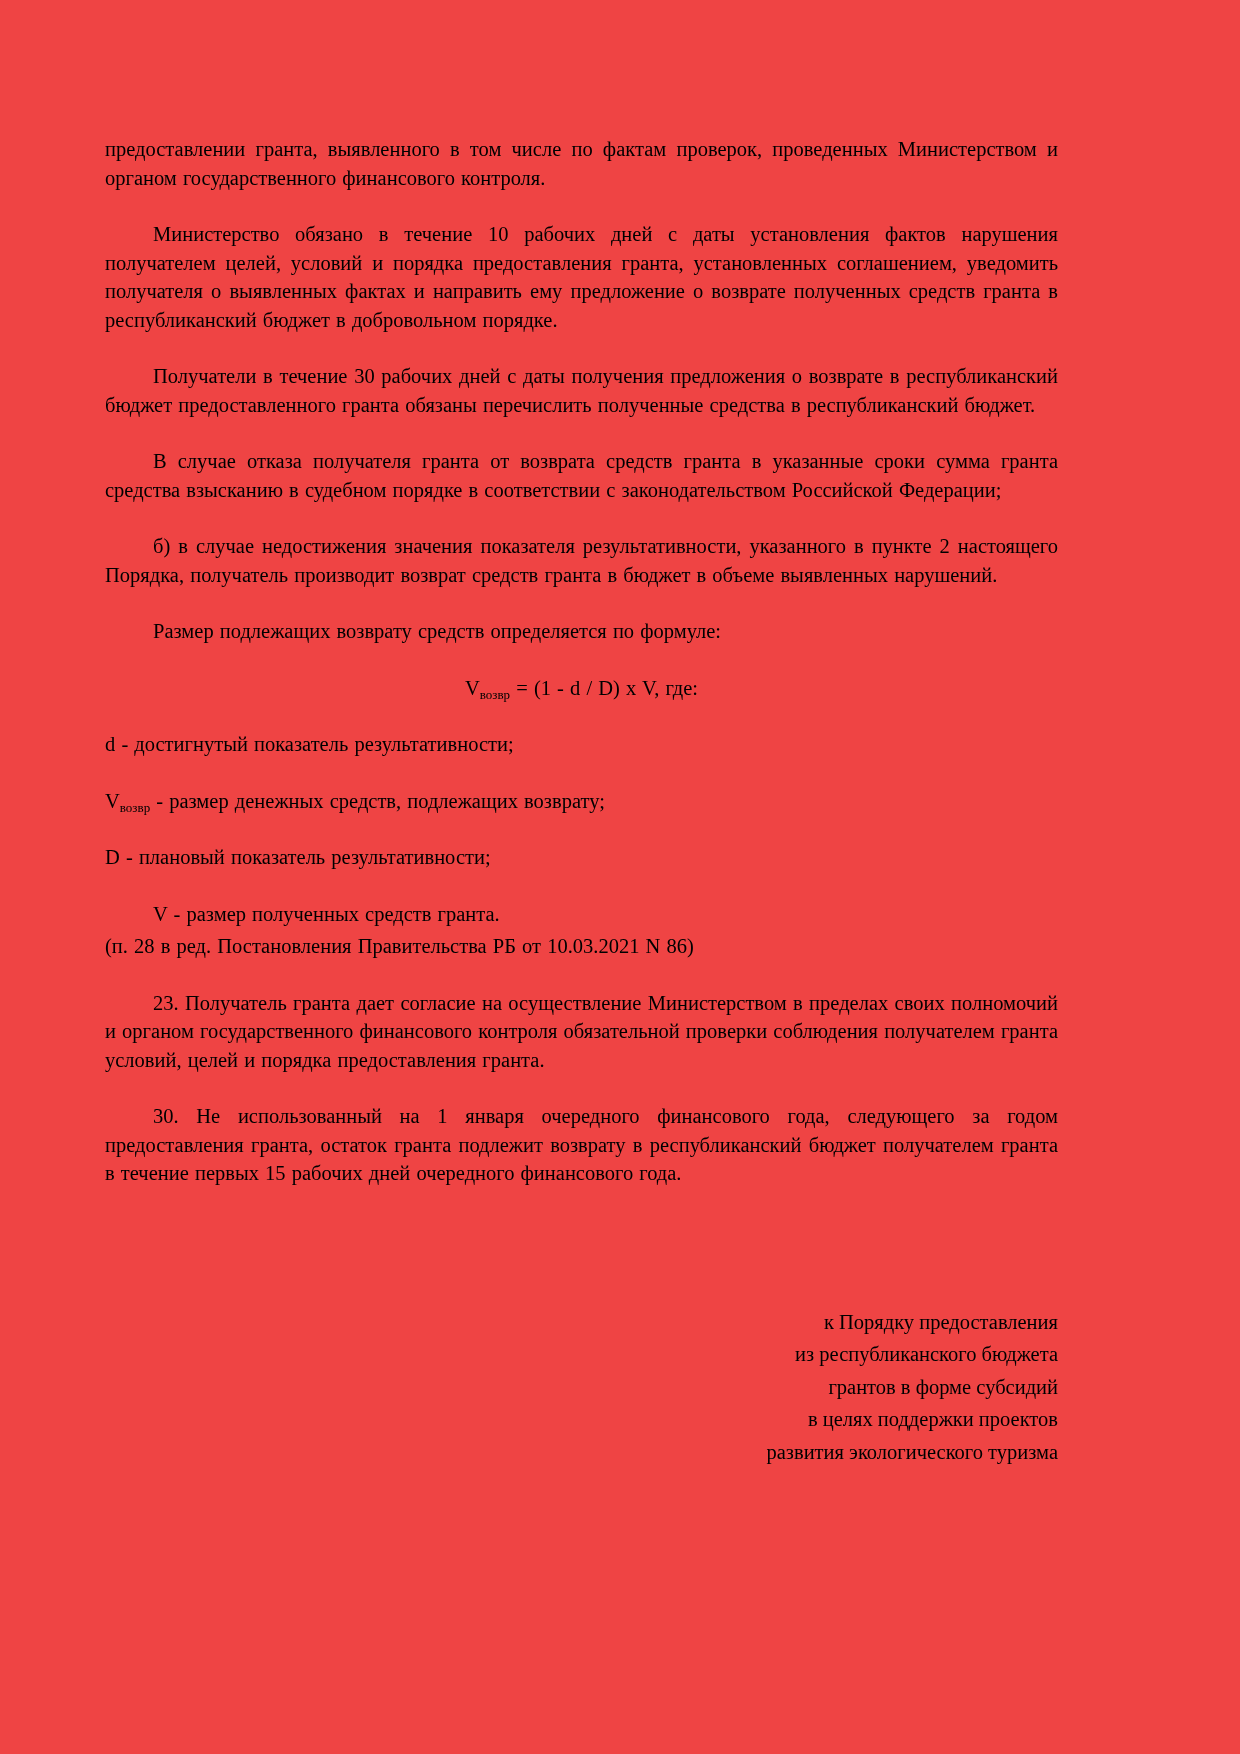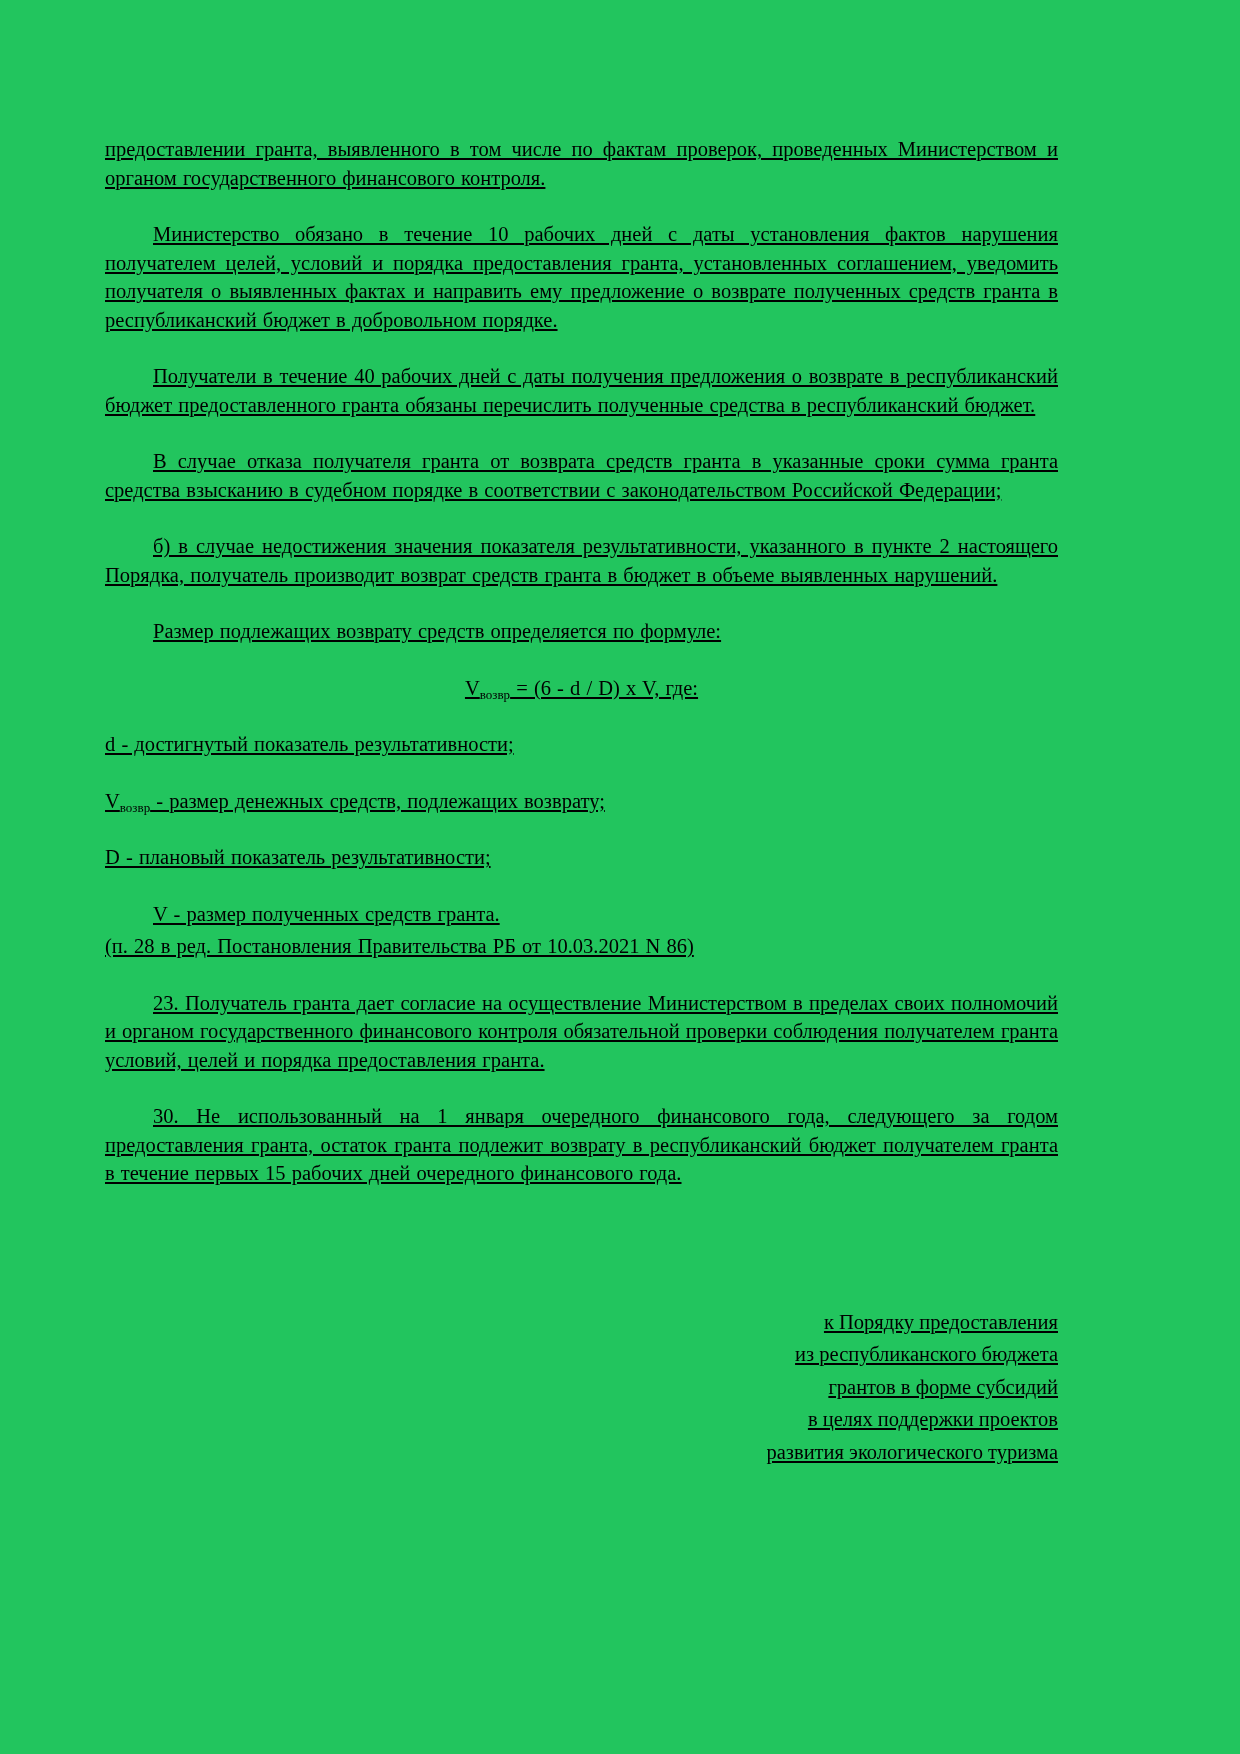--- a/index.html
+++ b/index.html
@@ -9,22 +9,21 @@
     height: 1754px;
     background: #ffffff;
     color: #000000;
     font-family: "Liberation Serif", serif;
   }
   .page {
     position: relative;
     width: 1240px;
     height: 1754px;
     padding: 135px 182px 40px 105px;
-    background: #22c55e;
-    text-decoration: underline;
+    background: #ef4444;
   }
   .para {
     margin: 0 0 28px 0;
     font-size: 20.5px;
     line-height: 28.5px;
     word-spacing: 1px;
   }
   .indent { text-indent: 48px; }
   .justify { text-align: justify; text-align-last: left; }
   .tight { margin-bottom: 4px; }
@@ -43,29 +42,29 @@
 </style>
 </head>
 <body>
 
 <div class="page">
 
   <p class="para justify">предоставлении гранта, выявленного в том числе по фактам проверок, проведенных Министерством и органом государственного финансового контроля.</p>
 
   <p class="para indent justify">Министерство обязано в течение 10 рабочих дней с даты установления фактов нарушения получателем целей, условий и порядка предоставления гранта, установленных соглашением, уведомить получателя о выявленных фактах и направить ему предложение о возврате полученных средств гранта в республиканский бюджет в добровольном порядке.</p>
 
-  <p class="para indent justify">Получатели в течение 40 рабочих дней с даты получения предложения о возврате в республиканский бюджет предоставленного гранта обязаны перечислить полученные средства в республиканский бюджет.</p>
+  <p class="para indent justify">Получатели в течение 30 рабочих дней с даты получения предложения о возврате в республиканский бюджет предоставленного гранта обязаны перечислить полученные средства в республиканский бюджет.</p>
 
   <p class="para indent justify">В случае отказа получателя гранта от возврата средств гранта в указанные сроки сумма гранта средства взысканию в судебном порядке в соответствии с законодательством Российской Федерации;</p>
 
   <p class="para indent justify">б) в случае недостижения значения показателя результативности, указанного в пункте 2 настоящего Порядка, получатель производит возврат средств гранта в бюджет в объеме выявленных нарушений.</p>
 
   <p class="para indent">Размер подлежащих возврату средств определяется по формуле:</p>
 
-  <p class="para formula"><span>V</span><sub>возвр</sub><span> = (6 - d / D) x V, где:</span></p>
+  <p class="para formula"><span>V</span><sub>возвр</sub><span> = (1 - d / D) x V, где:</span></p>
 
   <p class="para">d - достигнутый показатель результативности;</p>
 
   <p class="para"><span>V</span><sub>возвр</sub><span> - размер денежных средств, подлежащих возврату;</span></p>
 
   <p class="para">D - плановый показатель результативности;</p>
 
   <p class="para indent tight">V - размер полученных средств гранта.</p>
 
   <p class="para">(п. 28 в ред. Постановления Правительства РБ от 10.03.2021 N 86)</p>

